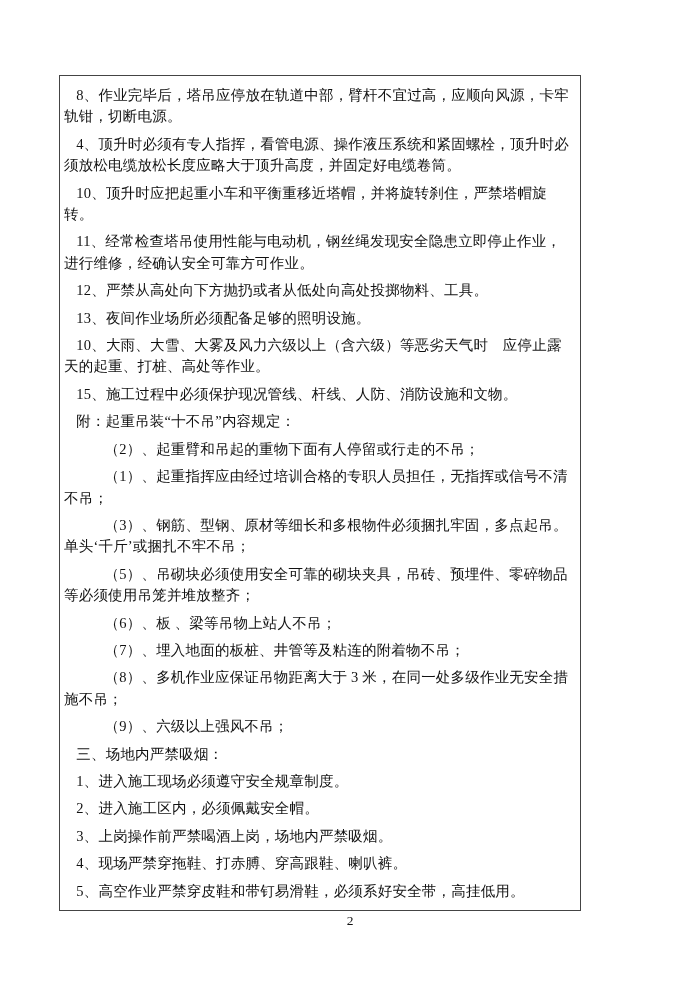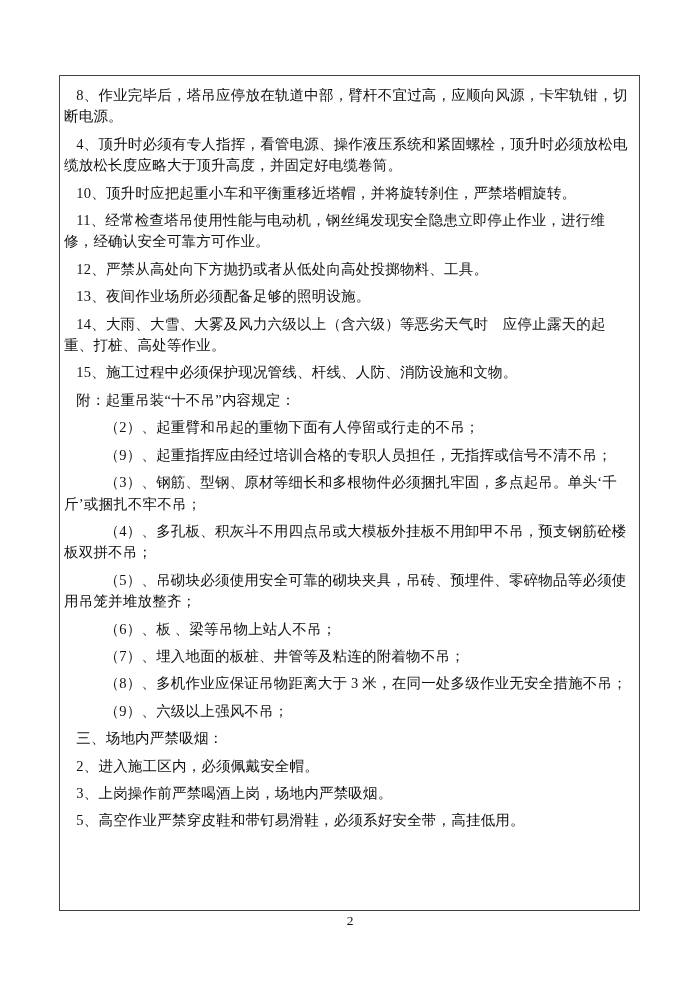--- a/index.html
+++ b/index.html
@@ -11,21 +11,21 @@
     width: 700px;
     height: 990px;
     position: relative;
     font-family: "Liberation Serif", "DejaVu Serif", serif;
     color: #111;
   }
   .doc-frame {
     position: absolute;
     left: 59px;
     top: 75px;
-    width: 581px;
+    width: 522px;
     height: 836px;
     border: 1px solid #444;
     box-sizing: border-box;
     padding: 9px 5px 6px 4px;
     overflow: hidden;
   }
   p.para {
     margin: 0 0 6px 0;
     font-size: 14.5px;
     line-height: 21.4px;
@@ -48,31 +48,32 @@
 </head>
 <body>
 
 <div class="doc-frame">
   <p class="para">8、作业完毕后，塔吊应停放在轨道中部，臂杆不宜过高，应顺向风源，卡牢轨钳，切断电源。</p>
   <p class="para">4、顶升时必须有专人指挥，看管电源、操作液压系统和紧固螺栓，顶升时必须放松电缆放松长度应略大于顶升高度，并固定好电缆卷筒。</p>
   <p class="para">10、顶升时应把起重小车和平衡重移近塔帽，并将旋转刹住，严禁塔帽旋转。</p>
   <p class="para">11、经常检查塔吊使用性能与电动机，钢丝绳发现安全隐患立即停止作业，进行维修，经确认安全可靠方可作业。</p>
   <p class="para">12、严禁从高处向下方抛扔或者从低处向高处投掷物料、工具。</p>
   <p class="para">13、夜间作业场所必须配备足够的照明设施。</p>
-  <p class="para">14、大雨、大雪、大雾及风力六级以上（含六级）等恶劣天气时　应停止露天的起重、打桩、高处等作业。</p>
+  <p class="para">10、大雨、大雪、大雾及风力六级以上（含六级）等恶劣天气时　应停止露天的起重、打桩、高处等作业。</p>
   <p class="para">15、施工过程中必须保护现况管线、杆线、人防、消防设施和文物。</p>
   <p class="para">附：起重吊装“十不吊”内容规定：</p>
   <p class="para li">（2）、起重臂和吊起的重物下面有人停留或行走的不吊；</p>
-  <p class="para li">（9）、起重指挥应由经过培训合格的专职人员担任，无指挥或信号不清不吊；</p>
+  <p class="para li">（1）、起重指挥应由经过培训合格的专职人员担任，无指挥或信号不清不吊；</p>
   <p class="para li">（3）、钢筋、型钢、原材等细长和多根物件必须捆扎牢固，多点起吊。单头‘千斤’或捆扎不牢不吊；</p>
-  <p class="para li">（4）、多孔板、积灰斗不用四点吊或大模板外挂板不用卸甲不吊，预支钢筋砼楼板双拼不吊；</p>
   <p class="para li">（5）、吊砌块必须使用安全可靠的砌块夹具，吊砖、预埋件、零碎物品等必须使用吊笼并堆放整齐；</p>
   <p class="para li">（6）、板 、梁等吊物上站人不吊；</p>
   <p class="para li">（7）、埋入地面的板桩、井管等及粘连的附着物不吊；</p>
   <p class="para li">（8）、多机作业应保证吊物距离大于 3 米，在同一处多级作业无安全措施不吊；</p>
   <p class="para li">（9）、六级以上强风不吊；</p>
   <p class="para">三、场地内严禁吸烟：</p>
+  <p class="para">1、进入施工现场必须遵守安全规章制度。</p>
   <p class="para">2、进入施工区内，必须佩戴安全帽。</p>
   <p class="para">3、上岗操作前严禁喝酒上岗，场地内严禁吸烟。</p>
+  <p class="para">4、现场严禁穿拖鞋、打赤膊、穿高跟鞋、喇叭裤。</p>
   <p class="para">5、高空作业严禁穿皮鞋和带钉易滑鞋，必须系好安全带，高挂低用。</p>
 </div>
 
 <div class="page-footer">2</div>
 
 </body></html>

